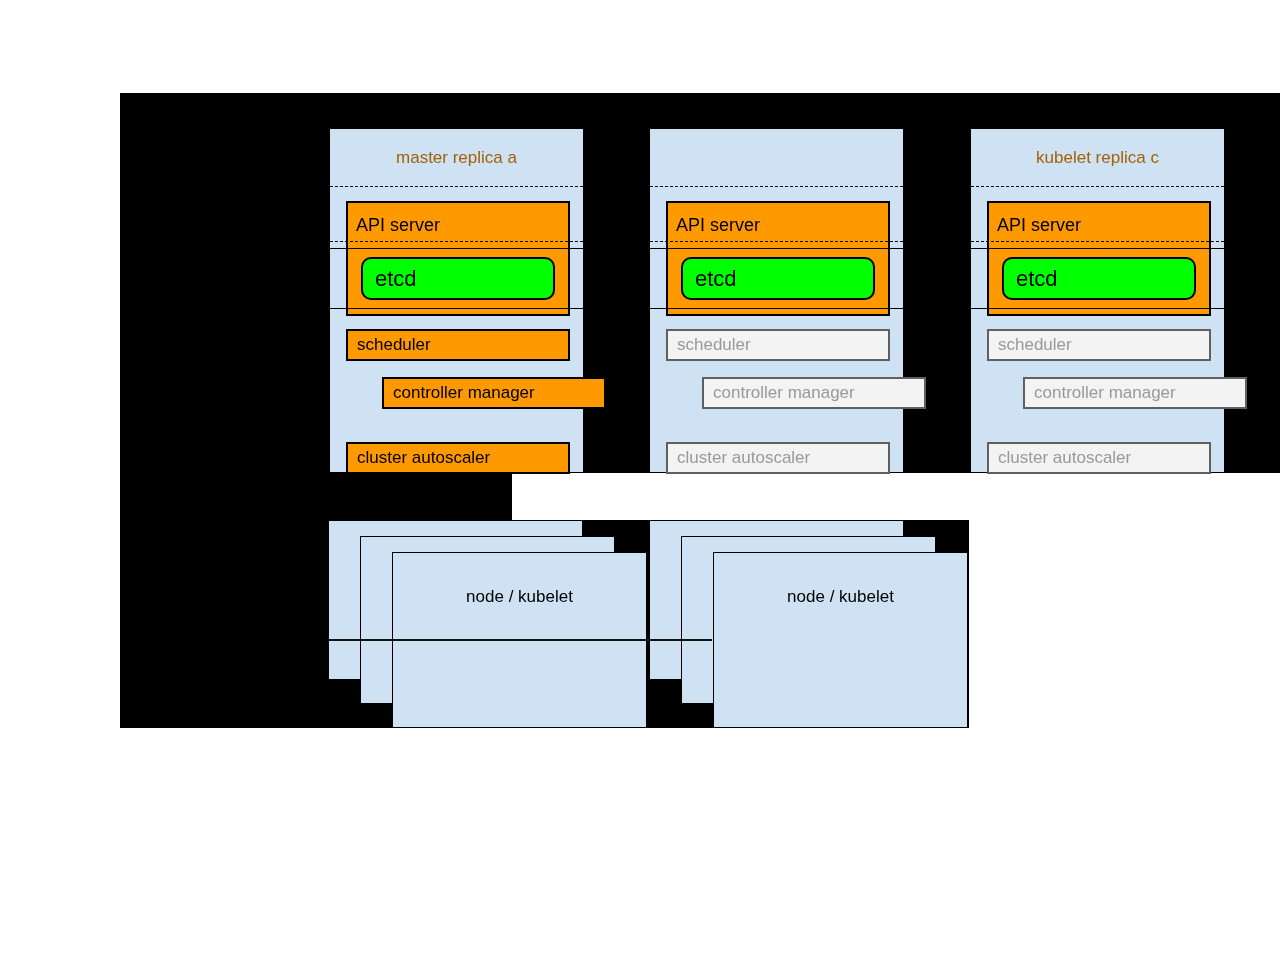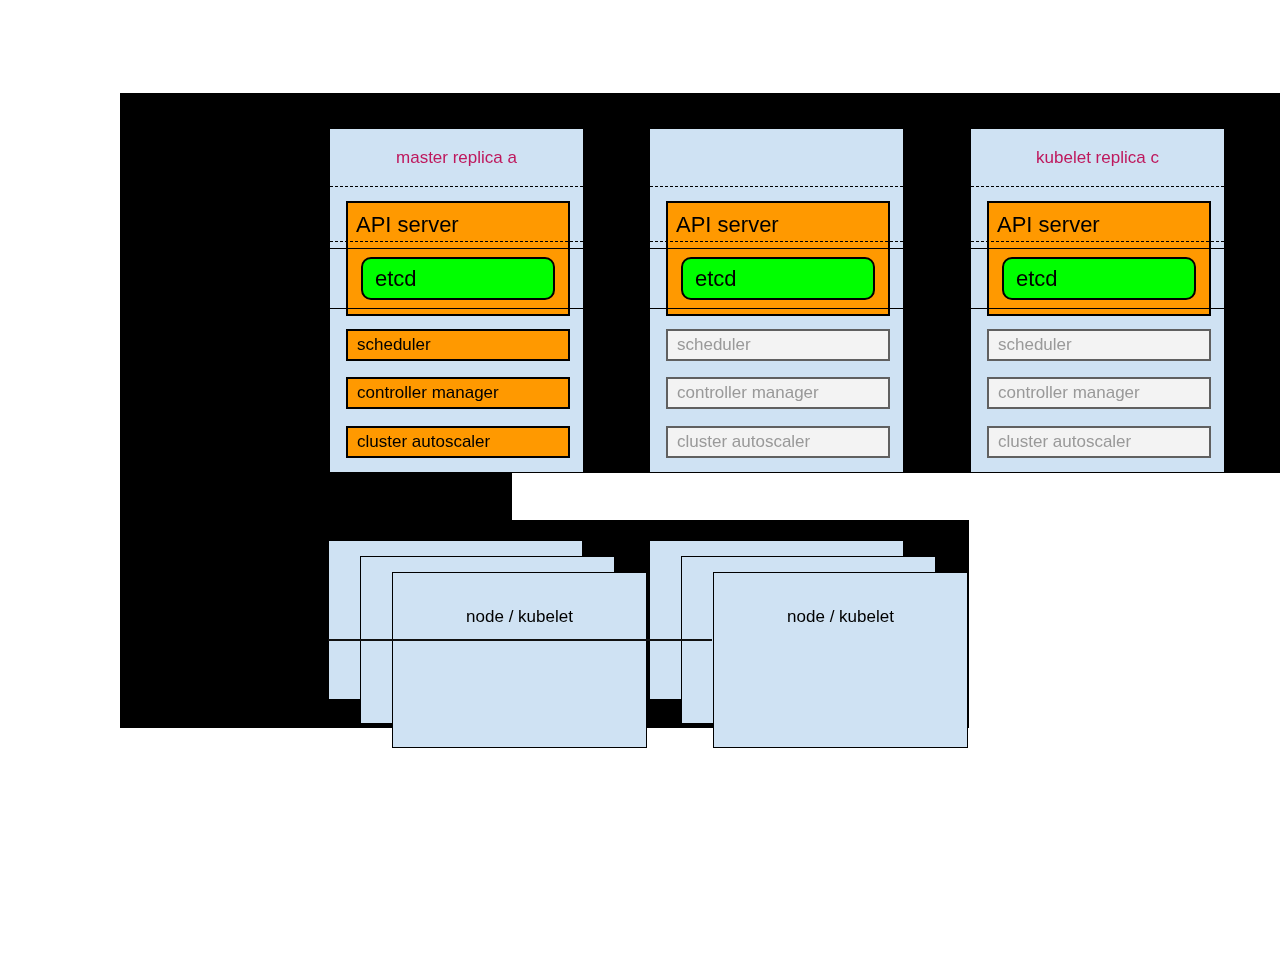--- a/index.html
+++ b/index.html
@@ -33,70 +33,70 @@
     position:absolute;top:128px;width:255px;height:345px;
     background:var(--panel-blue);
     border:1.5px solid var(--line-black);
     box-sizing:border-box;
   }
   .pos-a{left:329px;} .pos-b{left:649px;} .pos-c{left:970px;}
 
   .r-title{
     position:absolute;left:0;right:0;top:0;height:58px;
     display:flex;align-items:center;justify-content:center;
-    font-size:17px;color:#be185d;
+    font-size:17px;color:#a16207;
   }
   .hline{position:absolute;left:0;right:0;height:0;}
   .hline.dashed{border-top:1.5px dashed var(--line-black);}
   .hline.solid{border-top:1.5px solid var(--line-black);}
   .h-d1{top:57px;} .h-d2{top:112px;} .h-s1{top:119px;} .h-s2{top:179px;}
 
   .api-box{
     position:absolute;left:16px;top:72px;width:224px;height:115px;
     background:var(--active-orange);
     border:2px solid var(--line-black);
     box-sizing:border-box;
   }
   .api-label{
     position:absolute;left:8px;top:0;height:44px;right:4px;
     display:flex;align-items:center;
-    font-size:22px;color:#000;
+    font-size:18px;color:#000;
   }
   .etcd-box{
     position:absolute;left:31px;top:128px;width:194px;height:43px;
     background:var(--etcd-green);
     border:2px solid var(--line-black);
     border-radius:10px;
     box-sizing:border-box;
     display:flex;align-items:center;
     padding-left:12px;
     font-size:22px;color:#000;
     z-index:2;
   }
   .sbox{
     position:absolute;left:16px;width:224px;height:32px;
     box-sizing:border-box;
     display:flex;align-items:center;
     padding-left:9px;
     font-size:17px;
   }
-  .sb-1{top:200px;} .sb-2{top:248px;} .sb-3{top:297px;}
+  .sb-1{top:200px;} .sb-2{top:248px;margin-left:36px;} .sb-3{top:313px;}
   .replica.active .sbox{
     background:var(--active-orange);
     border:2px solid var(--line-black);
     color:#000;
   }
   .replica.inactive .sbox{
     background:var(--inactive-fill);
     border:2px solid var(--inactive-border);
     color:var(--inactive-text);
   }
 
   
-  .node-group{position:absolute;top:540px;width:320px;height:208px;text-align:center;}
+  .node-group{position:absolute;top:520px;width:320px;height:208px;text-align:center;}
   .ng-1{left:328px;} .ng-2{left:649px;}
   .node-box{
     position:absolute;width:255px;
     background:var(--panel-blue);
     border:1.5px solid var(--line-black);
     box-sizing:border-box;
   }
   .node-back{left:0;top:0;height:160px;z-index:1;}
   .node-mid{left:32px;top:16px;height:168px;z-index:2;}
   .node-front{left:64px;top:32px;height:176px;z-index:3;}

